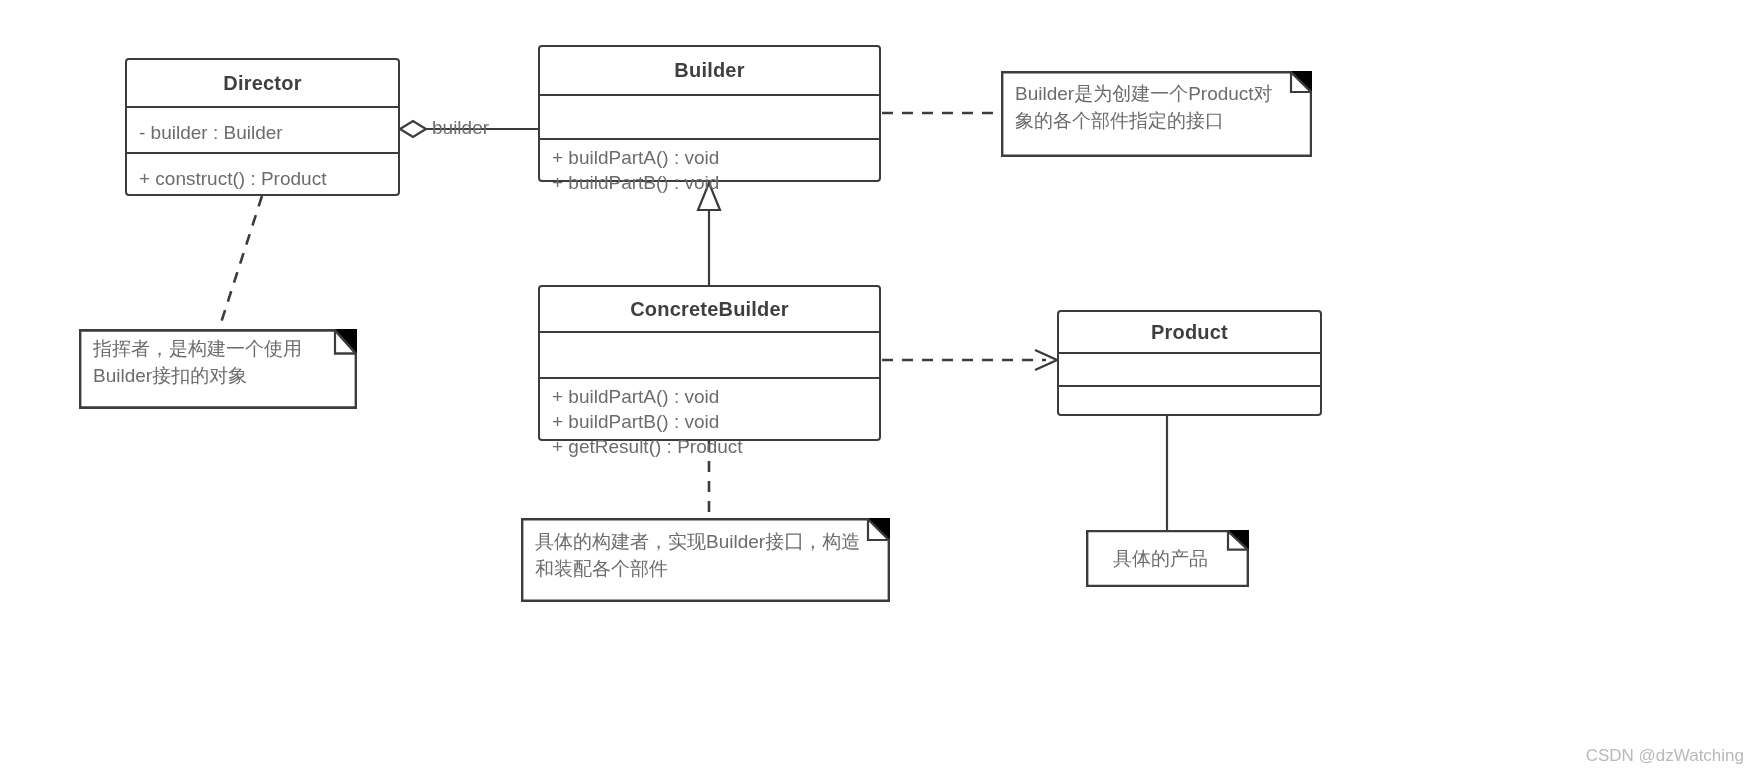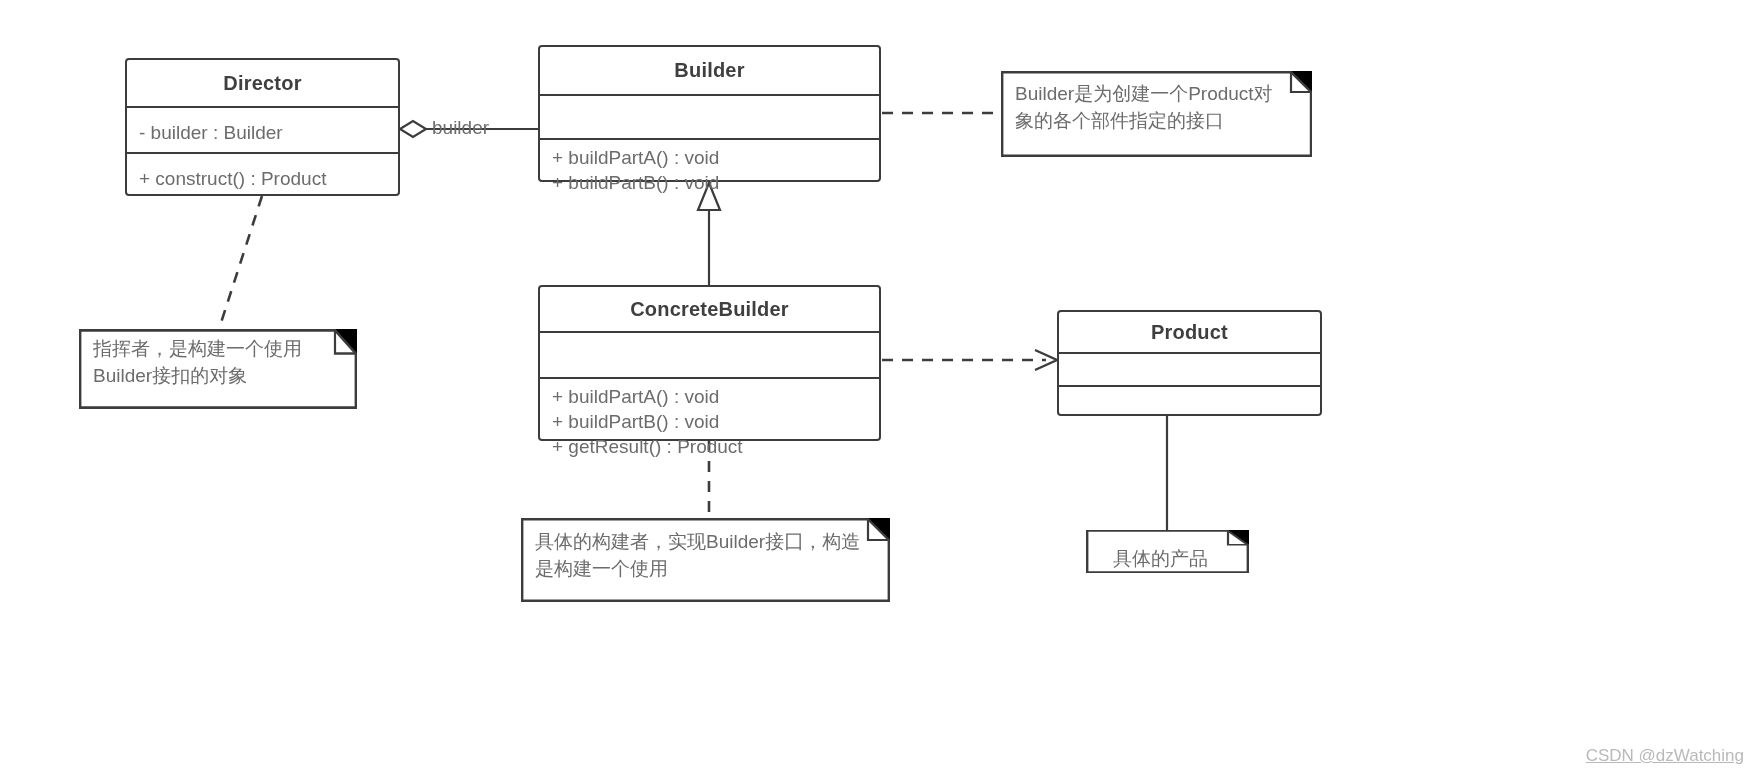--- a/index.html
+++ b/index.html
@@ -74,21 +74,20 @@
     z-index:4;
   }
 
   .watermark{
     position:absolute;
     right:20px;bottom:14px;
     color:#b9b9b9;
     font-size:17px;
     white-space:nowrap;
     z-index:5;
-    text-decoration:underline;
   }
 </style>
 </head>
 <body>
 
 <div id="canvas">
 
   <svg id="wires" viewBox="0 0 1764 780" xmlns="http://www.w3.org/2000/svg">
     <defs></defs>
 
@@ -186,24 +185,24 @@
     <div class="note-text" style="padding-top:6px;line-height:27px;"><span>指挥者，是构建一个使用</span>
 <span>Builder接扣的对象</span></div>
   </div>
 
   <div class="note" style="left:521px;top:518px;width:369px;height:84px;">
     <svg class="note-svg" viewBox="0 0 369 84" preserveAspectRatio="none" xmlns="http://www.w3.org/2000/svg">
       <path d="M1.2,1.2 H347 L367.8,22 V82.8 H1.2 Z" fill="#ffffff" stroke="#3c3c3c" stroke-width="2.4"></path>
       <path d="M347,1.2 V22 H367.8" fill="none" stroke="#3c3c3c" stroke-width="2.2"></path>
     </svg>
     <div class="note-text" style="padding-top:10px;"><span>具体的构建者，实现Builder接囗，构造</span>
-<span>是构建一个使用</span></div>
-  </div>
-
-  <div class="note" style="left:1086px;top:530px;width:163px;height:43px;">
+<span>和装配各个部件</span></div>
+  </div>
+
+  <div class="note" style="left:1086px;top:530px;width:163px;height:57px;">
     <svg class="note-svg" viewBox="0 0 163 61" preserveAspectRatio="none" xmlns="http://www.w3.org/2000/svg">
       <path d="M1.2,1.2 H142 L161.8,21 V59.8 H1.2 Z" fill="#ffffff" stroke="#3c3c3c" stroke-width="2.4"></path>
       <path d="M142,1.2 V21 H161.8" fill="none" stroke="#3c3c3c" stroke-width="2.2"></path>
     </svg>
     <div class="note-text" style="padding-top:15px;text-align:center;padding-left:0;padding-right:14px;"><span>具体的产品</span></div>
   </div>
 
   <div class="watermark">CSDN @dzWatching</div>
 
 </div>

